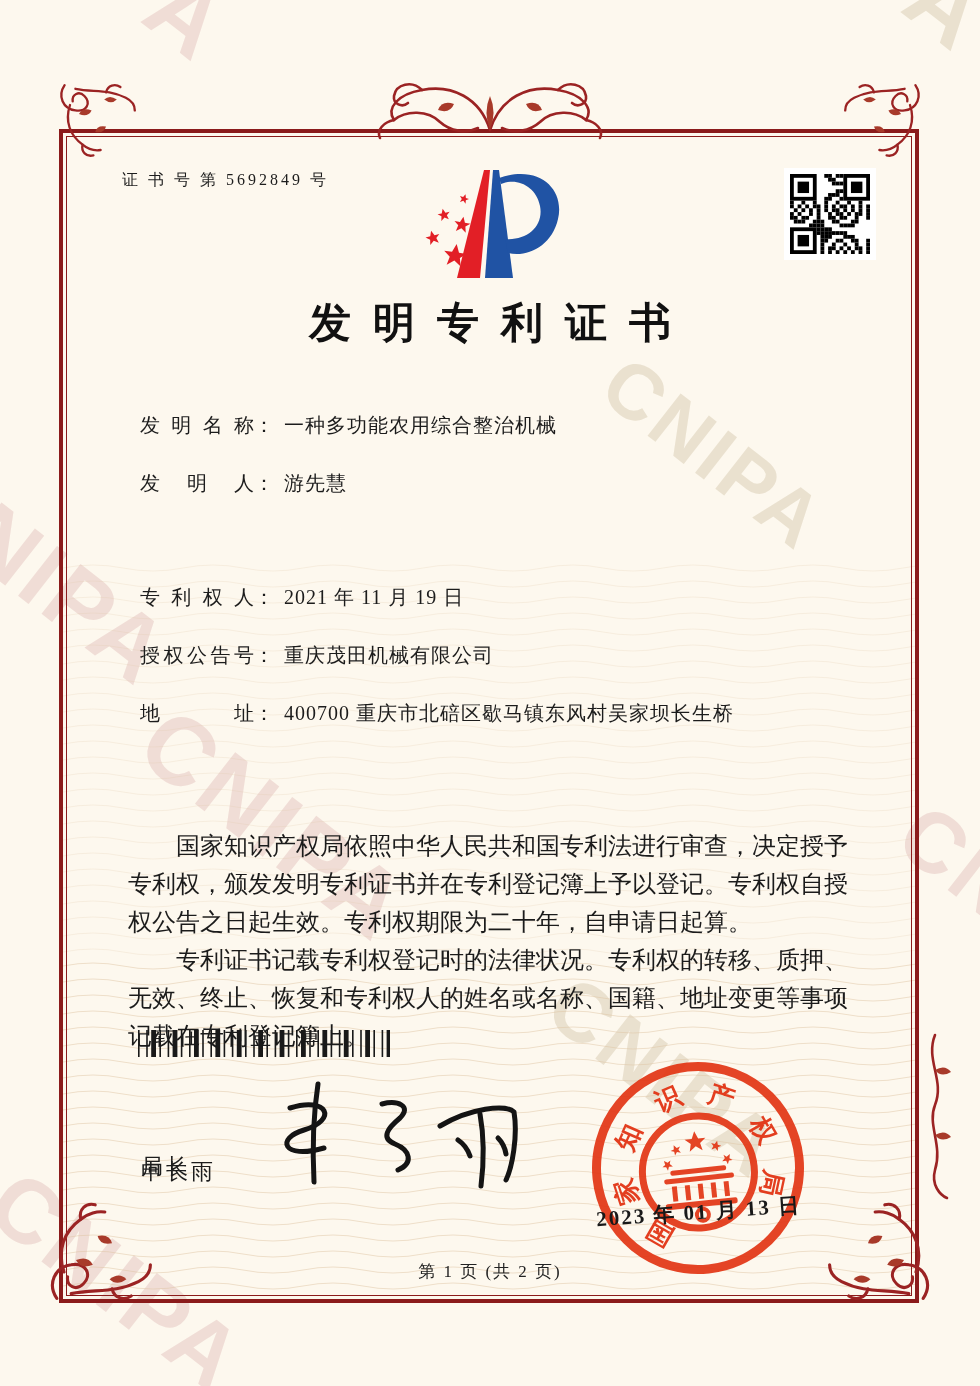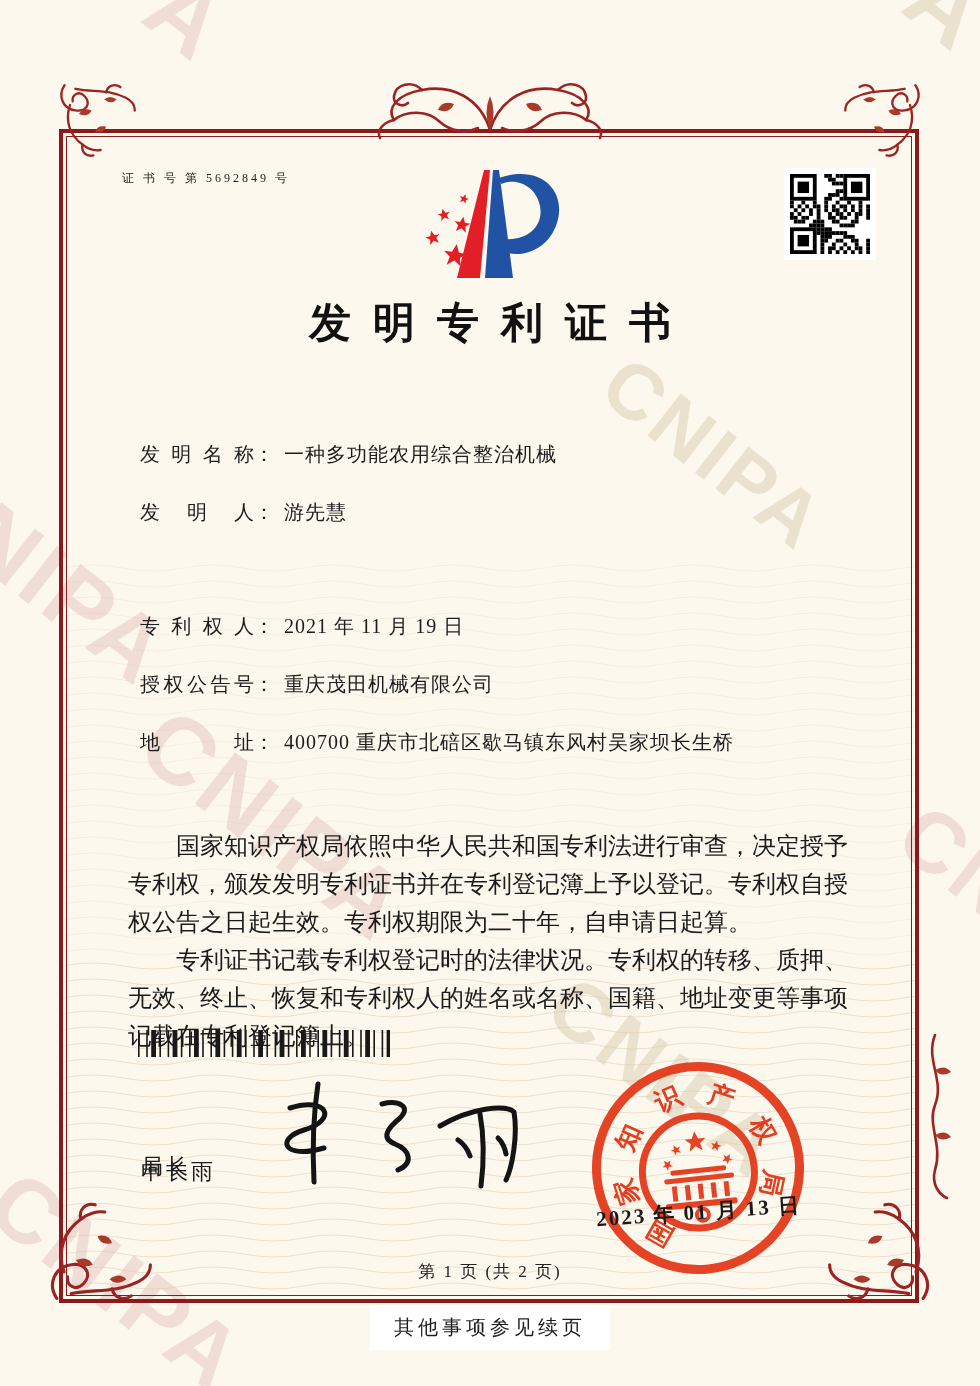--- a/index.html
+++ b/index.html
@@ -12,30 +12,30 @@
   .wm-pink{color:#f0ddd6;}
 
   
   .waves{position:absolute;left:63px;width:854px;z-index:1;}
   .frame{position:absolute;left:59px;top:129px;width:852px;height:1166px;
          border:4px solid #8b1b1b;z-index:2;}
   .frame-inner{position:absolute;left:3px;top:3px;right:3px;bottom:3px;border:1px solid #8b1b1b;}
   .ornament{position:absolute;z-index:3;}
 
   
-  .cert-no{position:absolute;left:122px;top:170px;font-size:12px;letter-spacing:3px;color:#1d1d1d;z-index:3;text-align:center;}
+  .cert-no{position:absolute;left:122px;top:170px;font-size:16px;letter-spacing:3px;color:#1d1d1d;z-index:3;text-align:center;}
   .logo{position:absolute;left:405px;top:156px;z-index:3;}
   .qr{position:absolute;left:784px;top:168px;width:92px;height:92px;background:#ffffff;z-index:3;padding:0;}
   .qr svg{position:absolute;left:6px;top:6px;}
   .title{position:absolute;left:0;top:295px;width:100%;text-align:center;font-size:42px;font-weight:700;
          letter-spacing:22px;text-indent:22px;color:#111;z-index:3;}
 
   
   .frow{position:absolute;left:140px;font-size:20px;color:#1c1c1c;z-index:3;white-space:nowrap;}
-  .flabel{display:inline-block;width:114px;text-align:justify;text-align-last:justify;vertical-align:bottom;margin-top:29px;}
+  .flabel{display:inline-block;width:114px;text-align:justify;text-align-last:justify;vertical-align:bottom;}
   .fcolon{margin-right:10px;}
   .fvalue{letter-spacing:1px;margin-top:44px;}
   .frow2{position:absolute;left:510px;font-size:20px;color:#1c1c1c;z-index:3;white-space:nowrap;}
   .flabel2{letter-spacing:2px;}
 
   
   .body-text{position:absolute;left:128px;top:827px;width:732px;z-index:3;font-size:24px;
              line-height:38px;color:#1b1b1b;}
   .body-text p{margin:0;text-indent:2em;}
 
@@ -441,15 +441,14 @@
         <rect x="71" y="72" width="5" height="15"></rect>
         <rect x="84" y="72" width="5" height="15"></rect>
         <rect x="24" y="89" width="72" height="6" rx="2"></rect>
         <circle cx="60" cy="103" r="6" fill="none" stroke="rgba(226,52,20,.92)" stroke-width="4"></circle>
       </g>
     </svg>
   </div>
   <div class="seal-date">2023 年 01 月 13 日</div>
 
   <div class="page-info">第 1 页 (共 2 页)</div>
-  <div class="continuation">其他事项参见续页</div>
 
 </div>
 
 </body></html>

